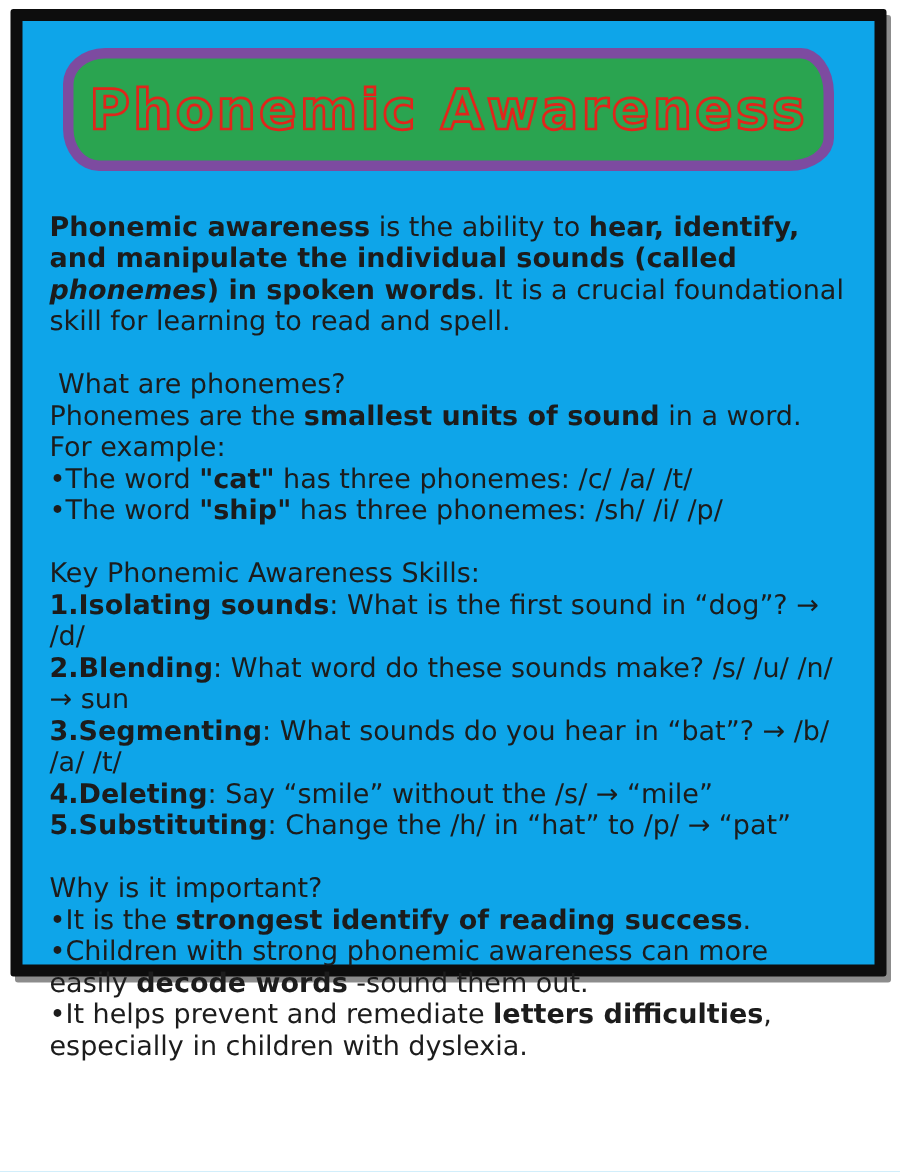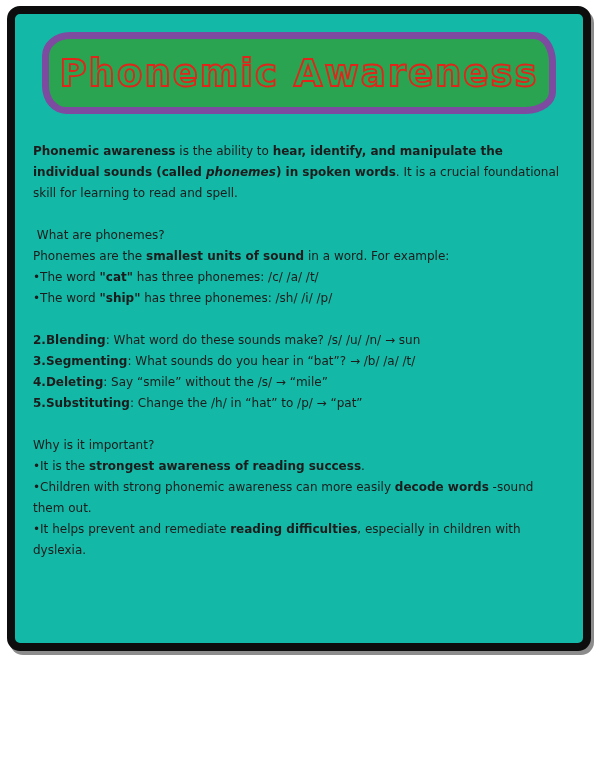--- a/index.html
+++ b/index.html
@@ -12,23 +12,23 @@
   .page {
     position: relative;
     width: 600px; height: 781px;
     background: #ffffff;
     overflow: hidden;
   }
   .frame {
     position: absolute;
     left: 7px; top: 6px;
     width: 584px; height: 645px;
-    background: #14b8a6;
+    background: #0ea5e9;
     border: 8px solid var(--frame-color, #0d0d0d);
-    border-radius: 13px;
+    border-radius: 2px;
     box-shadow: 3px 4px 0 rgba(0,0,0,0.45);
   }
   .banner {
     margin: 18px auto 0 auto;
     width: 514px;
     height: 82px;
     background: var(--banner-fill, #2aa450);
     border: 7px solid var(--banner-border, #7d4ba0);
     border-radius: 28px 22px 30px 24px / 24px 30px 22px 28px;
     display: flex;
@@ -44,21 +44,21 @@
   }
   @supports (-webkit-text-stroke: 2px red) {
     .banner-title {
       color: transparent;
       -webkit-text-stroke: 1.8px var(--title-color, #e1251b);
     }
   }
   .content {
     padding: 27px 16px 0 18px;
     color: var(--text-color, #1c1c1c);
-    font-size: 12px;
+    font-size: 18px;
     line-height: 21px;
   }
   .content p {
     margin: 0;
     white-space: pre-wrap;
   }
   .section { margin: 0 0 21px 0; }
   .heading { font-weight: normal; }
   .b { font-weight: bold; }
   .i { font-style: italic; }
@@ -83,28 +83,30 @@
         <p class="heading"> What are phonemes?</p>
         <p><span>Phonemes are the </span><span class="b">smallest units of sound</span><span> in a word. For example:</span></p>
         <p><span>•The word </span><span class="b">"cat"</span><span> has three phonemes: /c/ /a/ /t/</span></p>
         <p><span>•The word </span><span class="b">"ship"</span><span> has three phonemes: /sh/ /i/ /p/</span></p>
       </div>
 
       <div class="section">
       </div>
 
       <div class="section">
+        <p class="heading">Key Phonemic Awareness Skills:</p>
+        <p><span class="b">1.Isolating sounds</span><span>: What is the first sound in “dog”? → /d/</span></p>
         <p><span class="b">2.Blending</span><span>: What word do these sounds make? /s/ /u/ /n/ → sun</span></p>
         <p><span class="b">3.Segmenting</span><span>: What sounds do you hear in “bat”? → /b/ /a/ /t/</span></p>
         <p><span class="b">4.Deleting</span><span>: Say “smile” without the /s/ → “mile”</span></p>
         <p><span class="b">5.Substituting</span><span>: Change the /h/ in “hat” to /p/ → “pat”</span></p>
       </div>
 
       <div class="section">
         <p class="heading">Why is it important?</p>
-        <p><span>•It is the </span><span class="b">strongest awareness of reading success</span><span>.</span></p>
+        <p><span>•It is the </span><span class="b">strongest identify of reading success</span><span>.</span></p>
         <p><span>•Children with strong phonemic awareness can more easily </span><span class="b">decode words</span><span> -sound them out.</span></p>
-        <p><span>•It helps prevent and remediate </span><span class="b">reading difficulties</span><span>, especially in children with dyslexia.</span></p>
+        <p><span>•It helps prevent and remediate </span><span class="b">letters difficulties</span><span>, especially in children with dyslexia.</span></p>
       </div>
 
     </div>
   </div>
 </div>
 
 </body></html>

